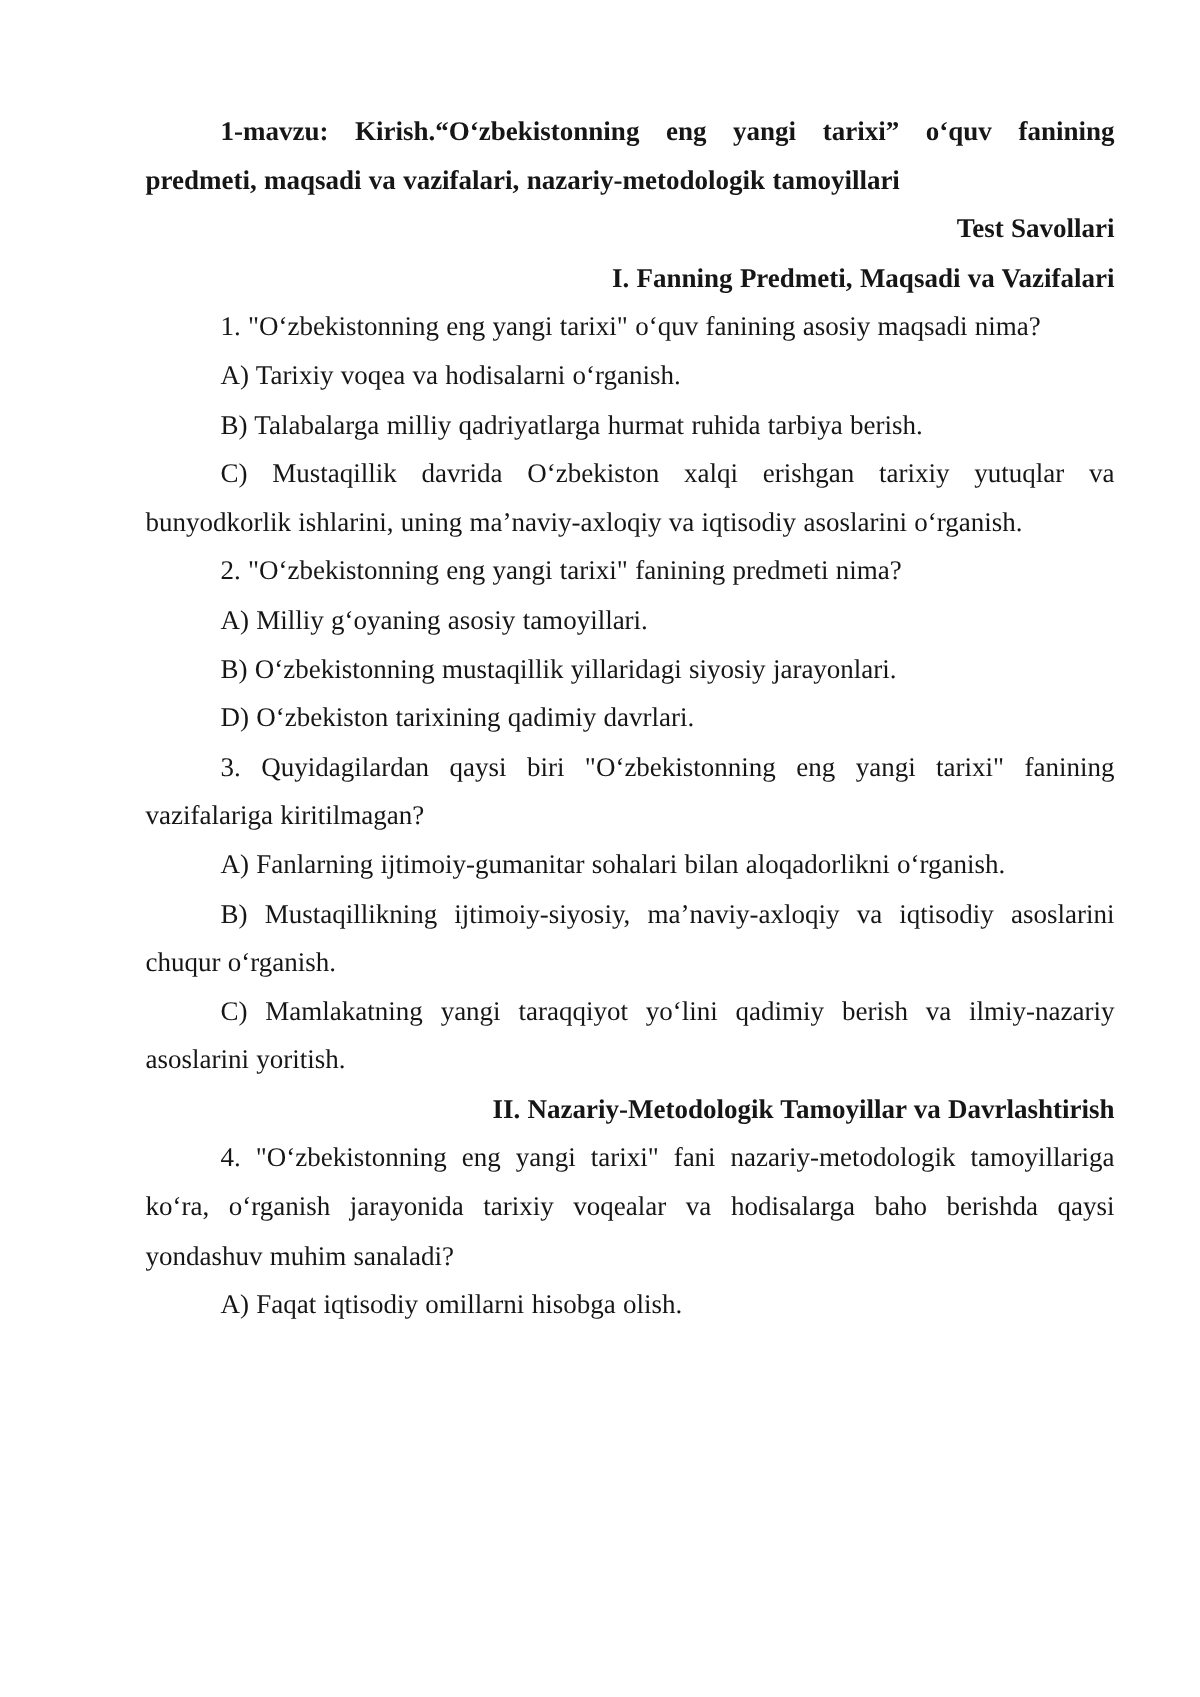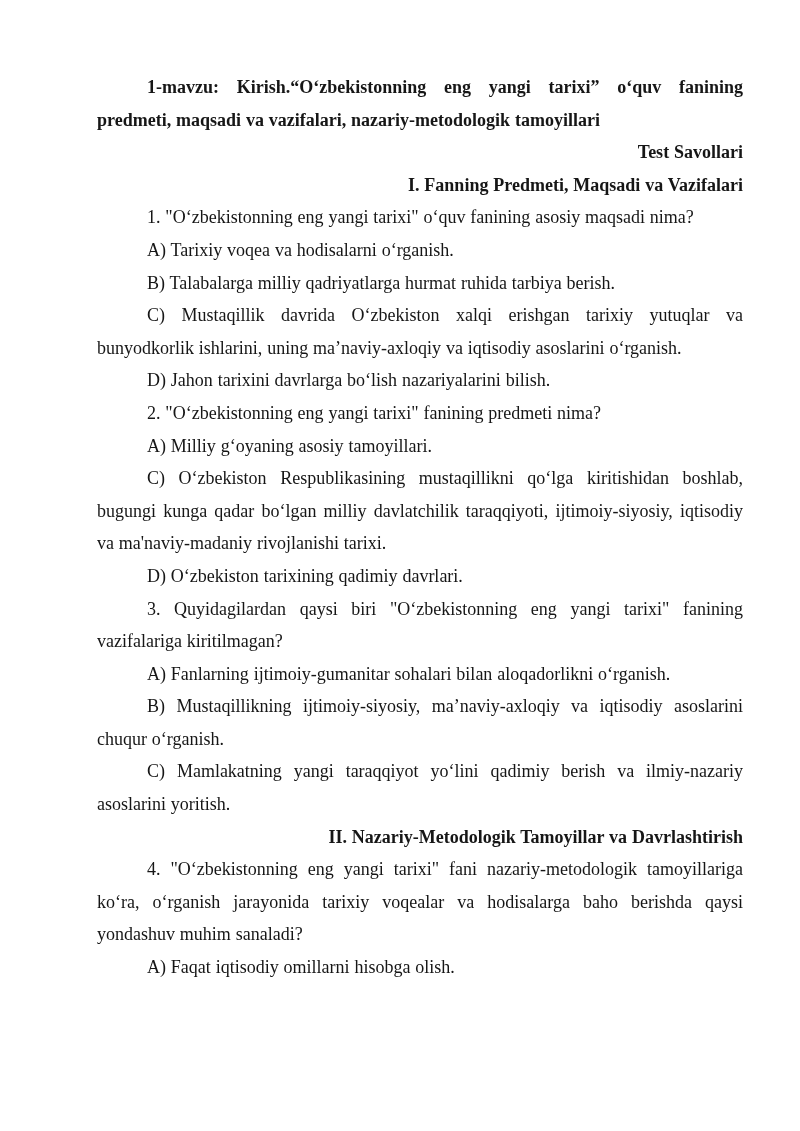--- a/index.html
+++ b/index.html
@@ -52,24 +52,23 @@
 <div class="page" style="background: rgb(255, 255, 255);">
   <div class="doc-body" style="color: rgb(22, 22, 22);">
 
   <p class="title">1-mavzu: Kirish.“O‘zbekistonning eng yangi tarixi” o‘quv fanining predmeti, maqsadi va vazifalari, nazariy-metodologik tamoyillari</p>
       <p class="subtitle-center">Test Savollari</p>
       <p class="section-heading">I. Fanning Predmeti, Maqsadi va Vazifalari</p>
       <p class="question">1. "O‘zbekistonning eng yangi tarixi" o‘quv fanining asosiy maqsadi nima?</p>
       <p class="option">A) Tarixiy voqea va hodisalarni o‘rganish.</p>
       <p class="option">B) Talabalarga milliy qadriyatlarga hurmat ruhida tarbiya berish.</p>
       <p class="option">C) Mustaqillik davrida O‘zbekiston xalqi erishgan tarixiy yutuqlar va bunyodkorlik ishlarini, uning ma’naviy-axloqiy va iqtisodiy asoslarini o‘rganish.</p>
-      <p class="option">D) Jahon tarixini davrlarga bo‘lish nazariyalarini bilish.</p>
       <p class="question">2. "O‘zbekistonning eng yangi tarixi" fanining predmeti nima?</p>
       <p class="option">A) Milliy g‘oyaning asosiy tamoyillari.</p>
-      <p class="option">C) O‘zbekiston Respublikasining mustaqillikni qo‘lga kiritishidan boshlab, bugungi kunga qadar bo‘lgan milliy davlatchilik taraqqiyoti, ijtimoiy-siyosiy, iqtisodiy va ma'naviy-madaniy rivojlanishi tarixi.</p>
+      <p class="option">B) O‘zbekistonning mustaqillik yillaridagi siyosiy jarayonlari.</p>
       <p class="option">D) O‘zbekiston tarixining qadimiy davrlari.</p>
       <p class="question">3. Quyidagilardan qaysi biri "O‘zbekistonning eng yangi tarixi" fanining vazifalariga kiritilmagan?</p>
       <p class="option">A) Fanlarning ijtimoiy-gumanitar sohalari bilan aloqadorlikni o‘rganish.</p>
       <p class="option">B) Mustaqillikning ijtimoiy-siyosiy, ma’naviy-axloqiy va iqtisodiy asoslarini chuqur o‘rganish.</p>
       <p class="option">C) Mamlakatning yangi taraqqiyot yo‘lini qadimiy berish va ilmiy-nazariy asoslarini yoritish.</p>
       <p class="section-heading">II. Nazariy-Metodologik Tamoyillar va Davrlashtirish</p>
       <p class="question">4. "O‘zbekistonning eng yangi tarixi" fani nazariy-metodologik tamoyillariga ko‘ra, o‘rganish jarayonida tarixiy voqealar va hodisalarga baho berishda qaysi yondashuv muhim sanaladi?</p>
       <p class="option">A) Faqat iqtisodiy omillarni hisobga olish.</p>
     </div>
 </div>

